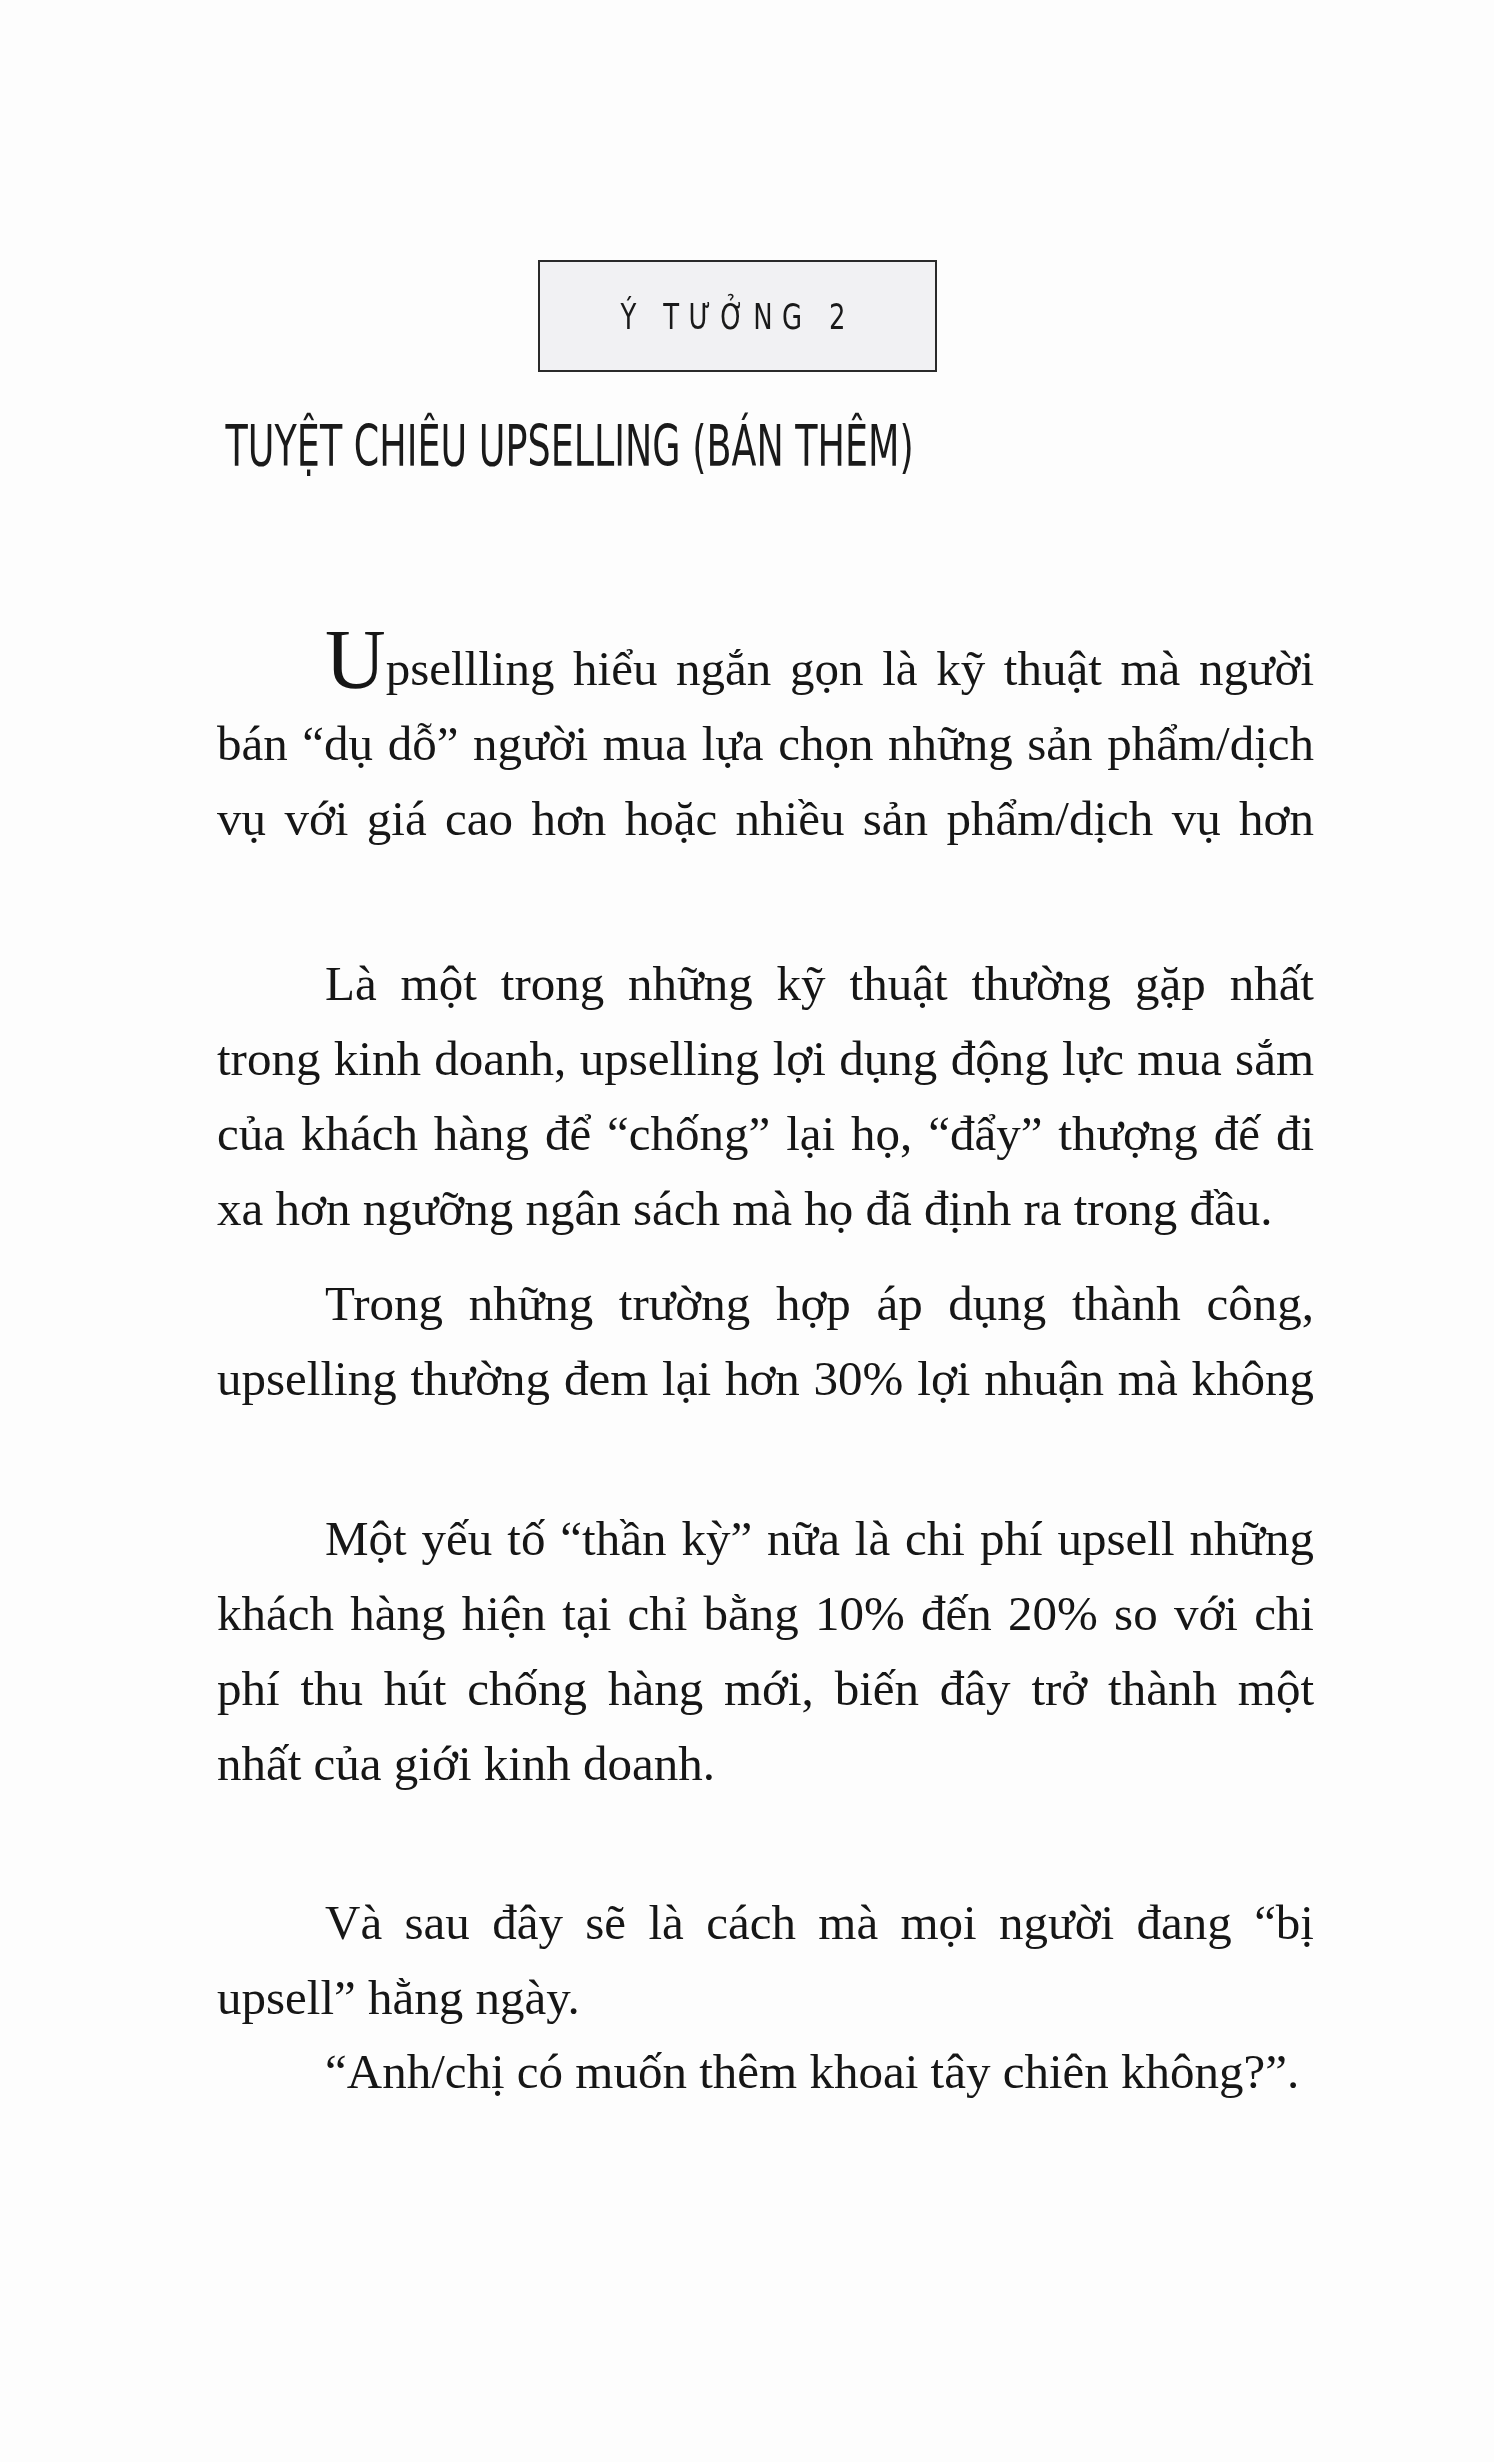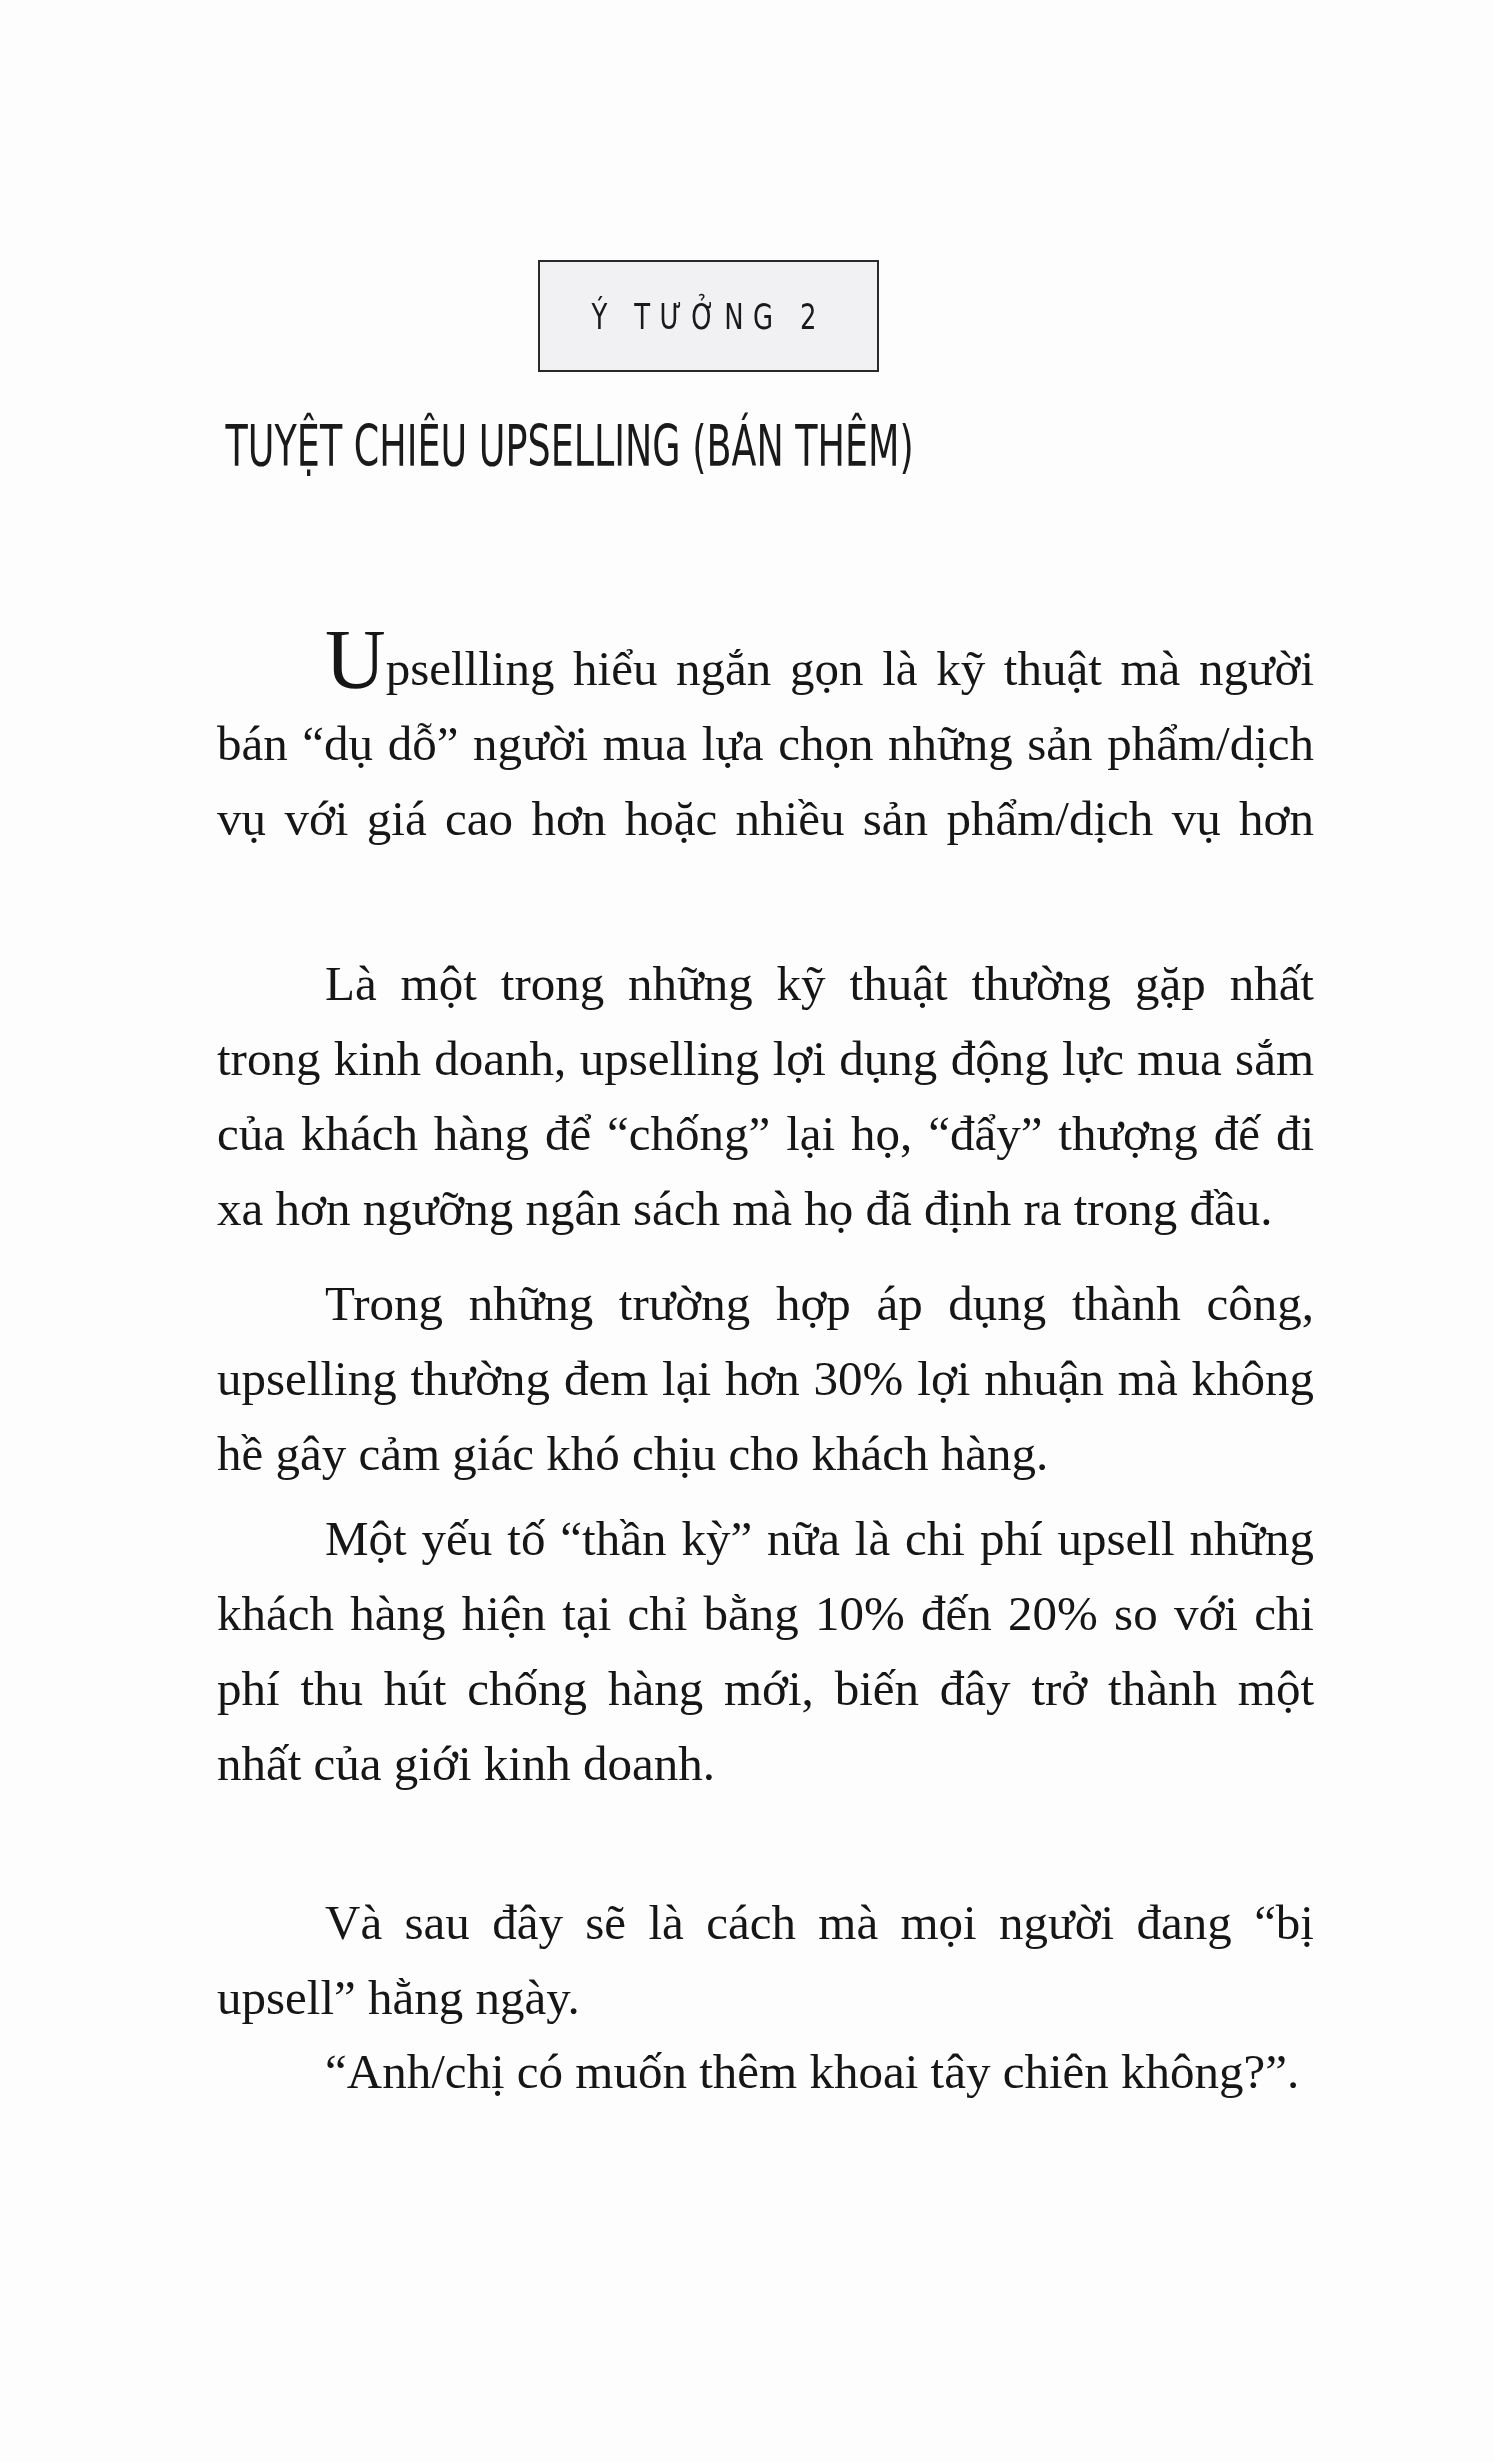--- a/index.html
+++ b/index.html
@@ -1,18 +1,18 @@
 <!DOCTYPE html>
 <html style="font-size:13px"><head>
 <meta charset="utf-8">
 <style>
   html, body { margin:0; padding:0; }
   body { width:1495px; height:2462px; background:#fdfdfd; position:relative; overflow:hidden; color:#161616; }
   .chapter-box {
-    position:absolute; left:538px; top:260px; width:341px; height:112px;
+    position:absolute; left:538px; top:260px; width:399px; height:112px;
     border:2.4px solid #2a2a2a; background:#f1f1f3; box-sizing:border-box;
     display:flex; align-items:center; justify-content:center;
   }
   .chapter-label {
     font-family:"DejaVu Sans", sans-serif; font-size:36px; letter-spacing:13px;
     transform:scaleX(0.72); transform-origin:center; color:#1a1a1a; white-space:nowrap;
   }
   .title {
     position:absolute; left:0; width:1495px; top:413px; text-align:left;
     font-family:"DejaVu Sans", sans-serif; font-size:57px; color:#1a1a1a; white-space:nowrap;padding-left:32px;
@@ -47,21 +47,20 @@
   <div class="para" style="top:946px">
     <span class="line indent">Là một trong những kỹ thuật thường gặp nhất</span>
     <span class="line">trong kinh doanh, upselling lợi dụng động lực mua sắm</span>
     <span class="line">của khách hàng để “chống” lại họ, “đẩy” thượng đế đi</span>
     <span class="line last">xa hơn ngưỡng ngân sách mà họ đã định ra trong đầu.</span>
   </div>
 
   <div class="para" style="top:1266px">
     <span class="line indent">Trong những trường hợp áp dụng thành công,</span>
     <span class="line">upselling thường đem lại hơn 30% lợi nhuận mà không</span>
-    <span class="line last">hề gây cảm giác khó chịu cho khách hàng.</span>
   </div>
 
   <div class="para" style="top:1501px">
     <span class="line indent">Một yếu tố “thần kỳ” nữa là chi phí upsell những</span>
     <span class="line">khách hàng hiện tại chỉ bằng 10% đến 20% so với chi</span>
     <span class="line">phí thu hút chống hàng mới, biến đây trở thành một</span>
     <span class="line last">nhất của giới kinh doanh.</span>
   </div>
 
   <div class="para" style="top:1885px">

